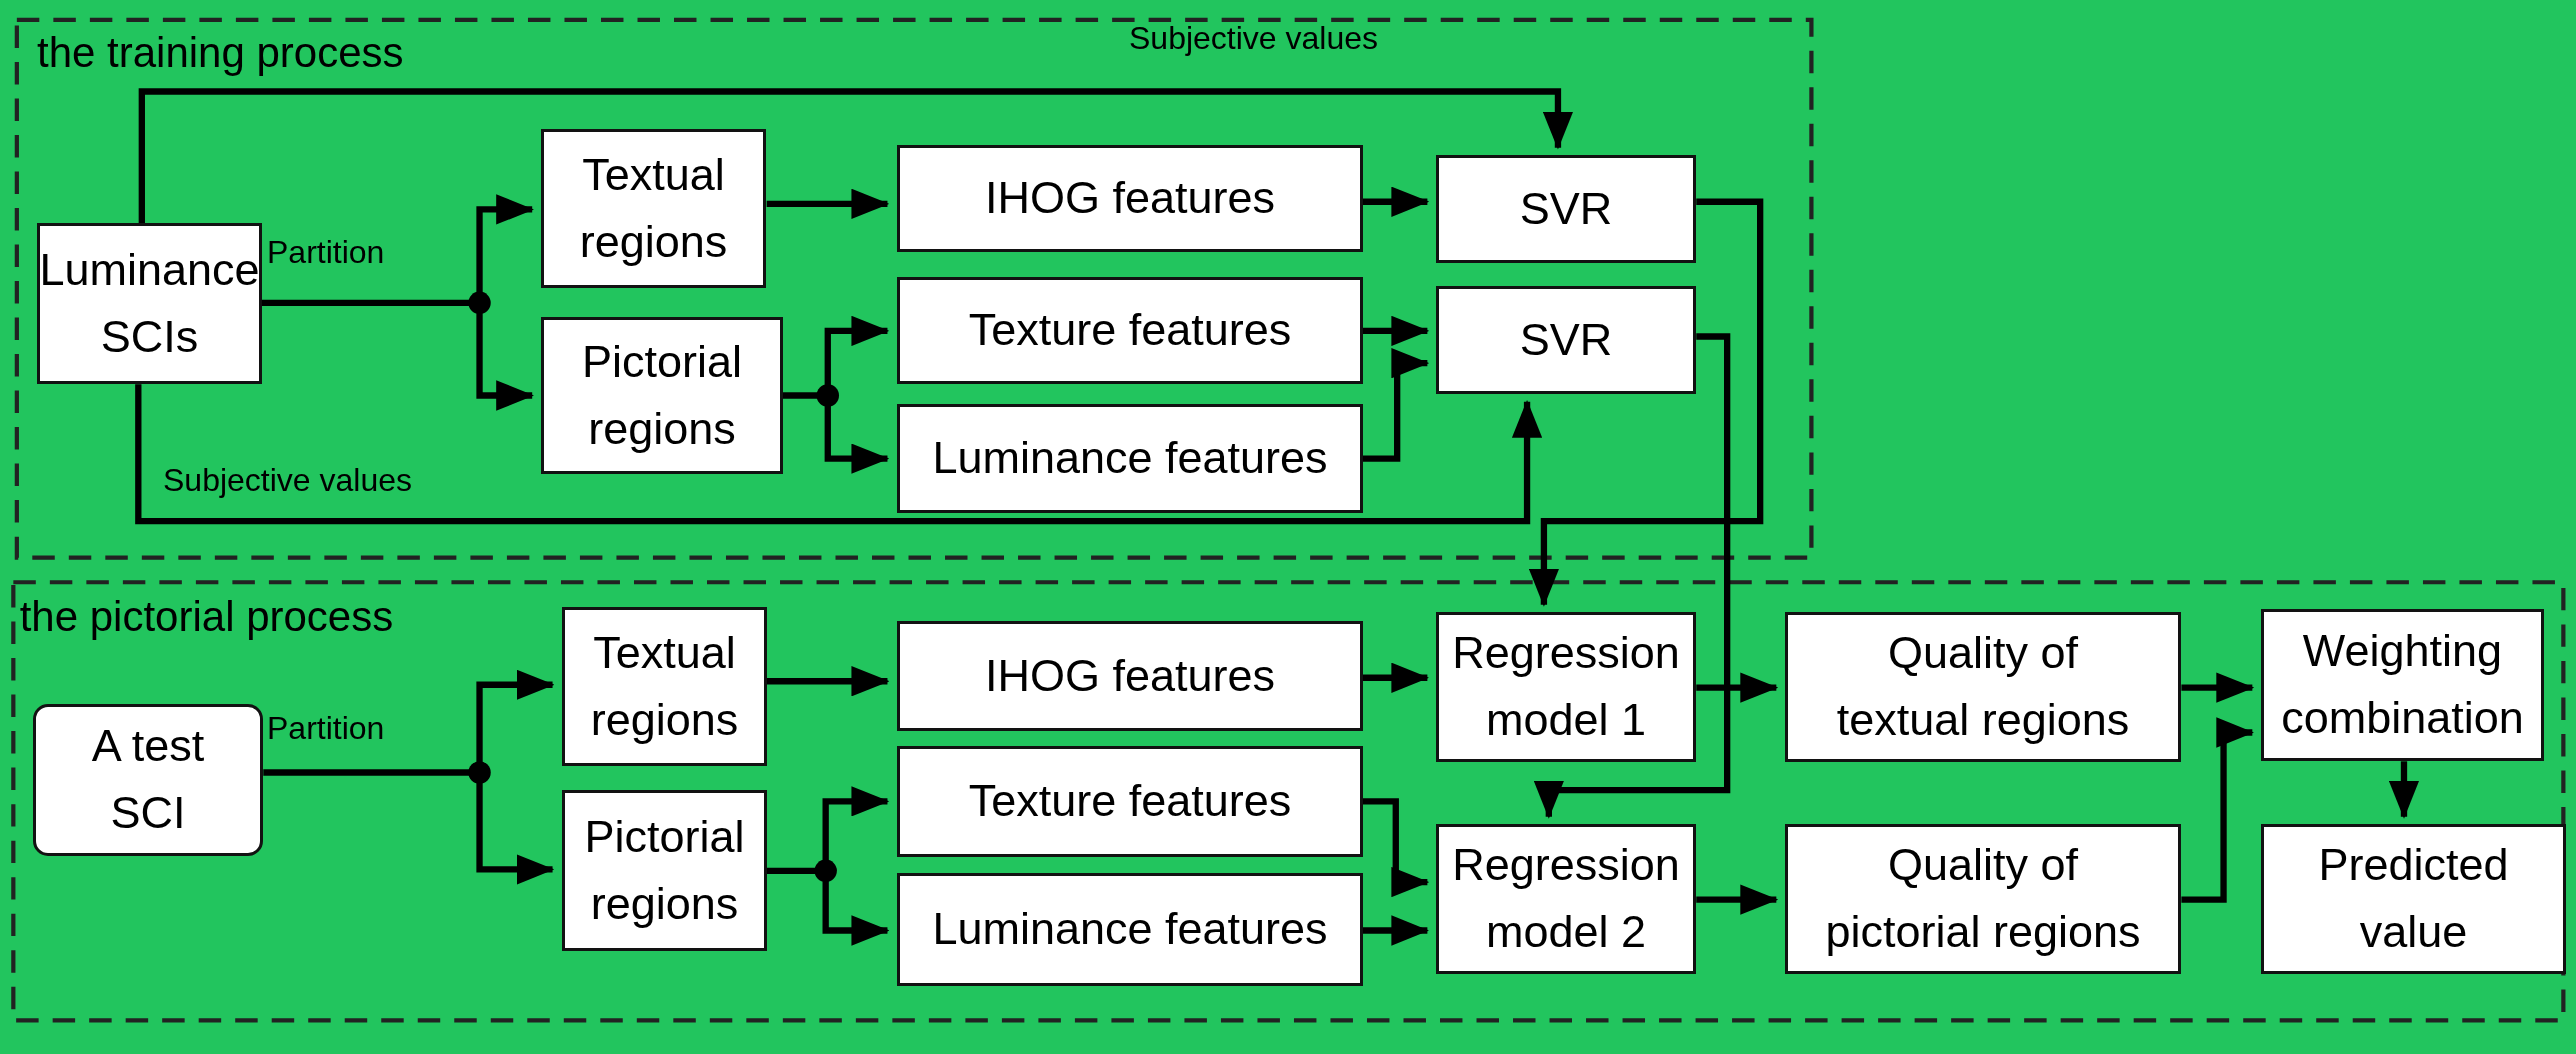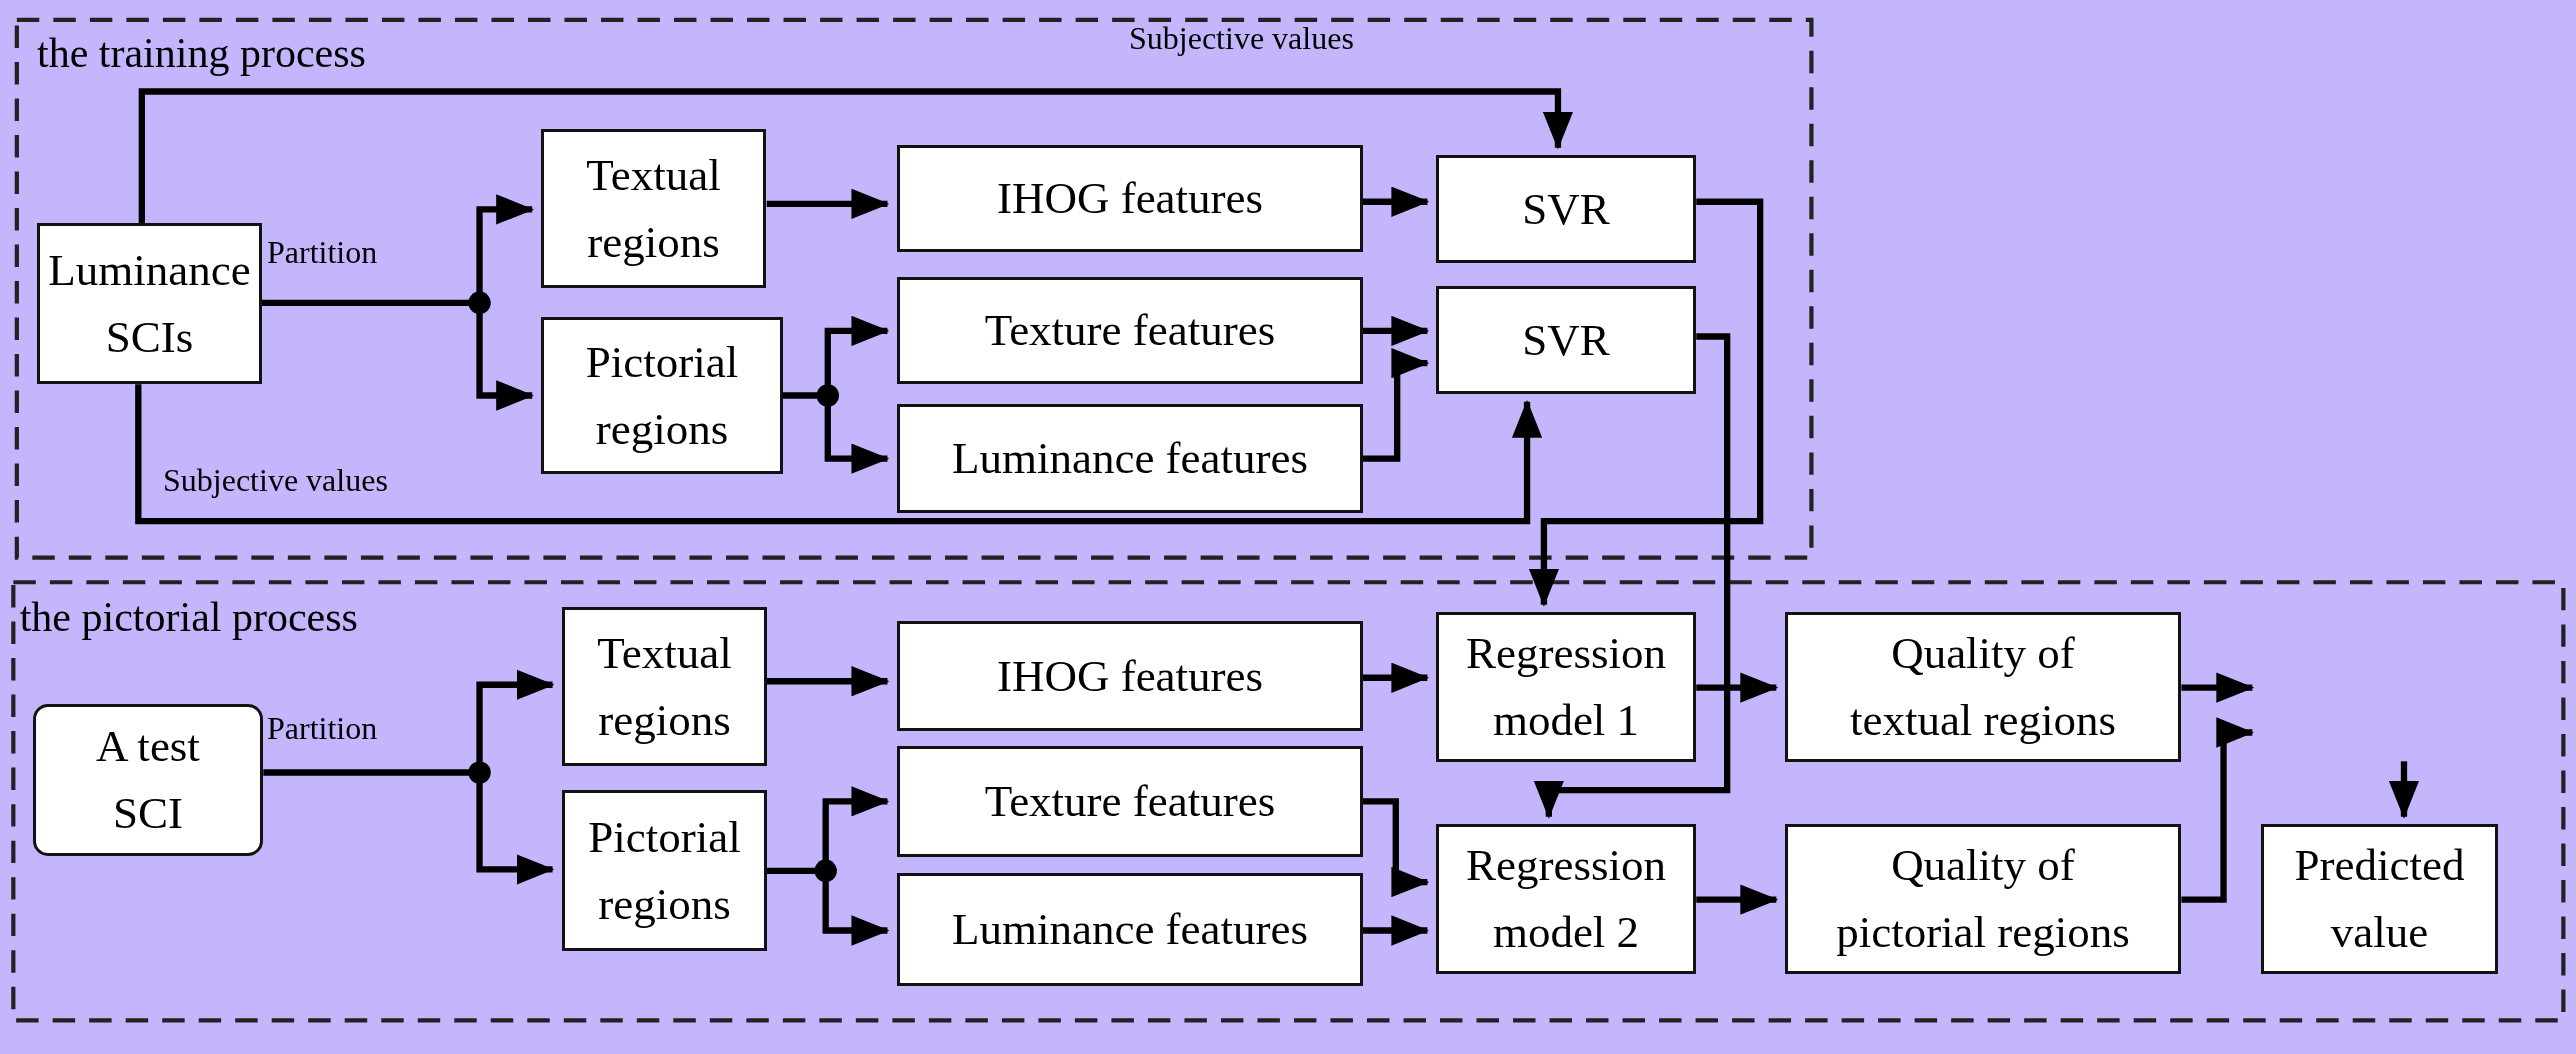--- a/index.html
+++ b/index.html
@@ -1,21 +1,21 @@
 <!DOCTYPE html>
 <html style="font-size:11.2px"><head>
 <meta charset="utf-8">
 <style>
   html, body { margin: 0; padding: 0; background: #ffffff; }
   #canvas {
     position: relative;
     width: 2576px;
     height: 1055px;
-    background: #c4b5fd;
-    font-family: Liberation Serif, serif;
+    background: #22c55e;
+    font-family: Liberation Sans, sans-serif;
     color: #000000;
     overflow: hidden;
   }
   #wires { position: absolute; left: 0; top: 0; width: 2576px; height: 1055px; }
   .node {
     position: absolute;
     box-sizing: border-box;
     border: 3.5px solid #121212;
     background: #ffffff;
     display: flex;
@@ -47,21 +47,21 @@
   .n-textual_regions_evaluation { left: 562px; top: 607px; width: 205px; height: 159px; }
   .n-pictorial_regions_evaluation{ left: 562px; top: 790px; width: 205px; height: 161px; }
   .n-ihog_features_evaluation { left: 897px; top:  621px; width: 466px; height: 110px; }
   .n-texture_features_evaluation{ left: 897px; top: 746px; width: 466px; height: 111px; }
   .n-luminance_features_evaluation{ left: 897px; top: 873px; width: 466px; height: 113px; }
   .n-regression_model_1       { left: 1436px; top:  612px; width: 260px; height: 150px; }
   .n-quality_textual          { left: 1785px; top:  612px; width: 396px; height: 150px; }
   .n-weighting_combination    { left: 2261px; top:  609px; width: 283px; height: 152px; }
   .n-regression_model_2       { left: 1436px; top: 824px; width: 260px; height: 150px; }
   .n-quality_pictorial        { left: 1785px; top: 824px; width: 396px; height: 150px; }
-  .n-predicted_value          { left: 2261px; top: 824px; width: 237px; height: 150px; }
+  .n-predicted_value          { left: 2261px; top: 824px; width: 305px; height: 150px; }
   
   .l-title-training   { left:   37px; top:   29.5px; font-size: 42px; }
   .l-subj-top         { left: 1129px; top:   21px; }
   .l-partition-t      { left:  267px; top:  235px; }
   .l-subj-bottom      { left:  163px; top:  463px; }
   .l-title-evaluation { left:   19.7px; top:  594px; font-size: 42px; }
   .l-partition-e      { left:  267px; top: 711px; }
 </style>
 </head>
 <body>
@@ -158,20 +158,22 @@
 regions</div>
   <div class="node n-pictorial_regions_evaluation">Pictorial
 regions</div>
   <div class="node n-ihog_features_evaluation">IHOG features</div>
   <div class="node n-texture_features_evaluation">Texture features</div>
   <div class="node n-luminance_features_evaluation">Luminance features</div>
   <div class="node n-regression_model_1">Regression
 model 1</div>
   <div class="node n-quality_textual">Quality of
 textual regions</div>
+  <div class="node n-weighting_combination">Weighting
+combination</div>
   <div class="node n-regression_model_2">Regression
 model 2</div>
   <div class="node n-quality_pictorial">Quality of
 pictorial regions</div>
   <div class="node n-predicted_value">Predicted
 value</div>
 
 </div>
 
 

